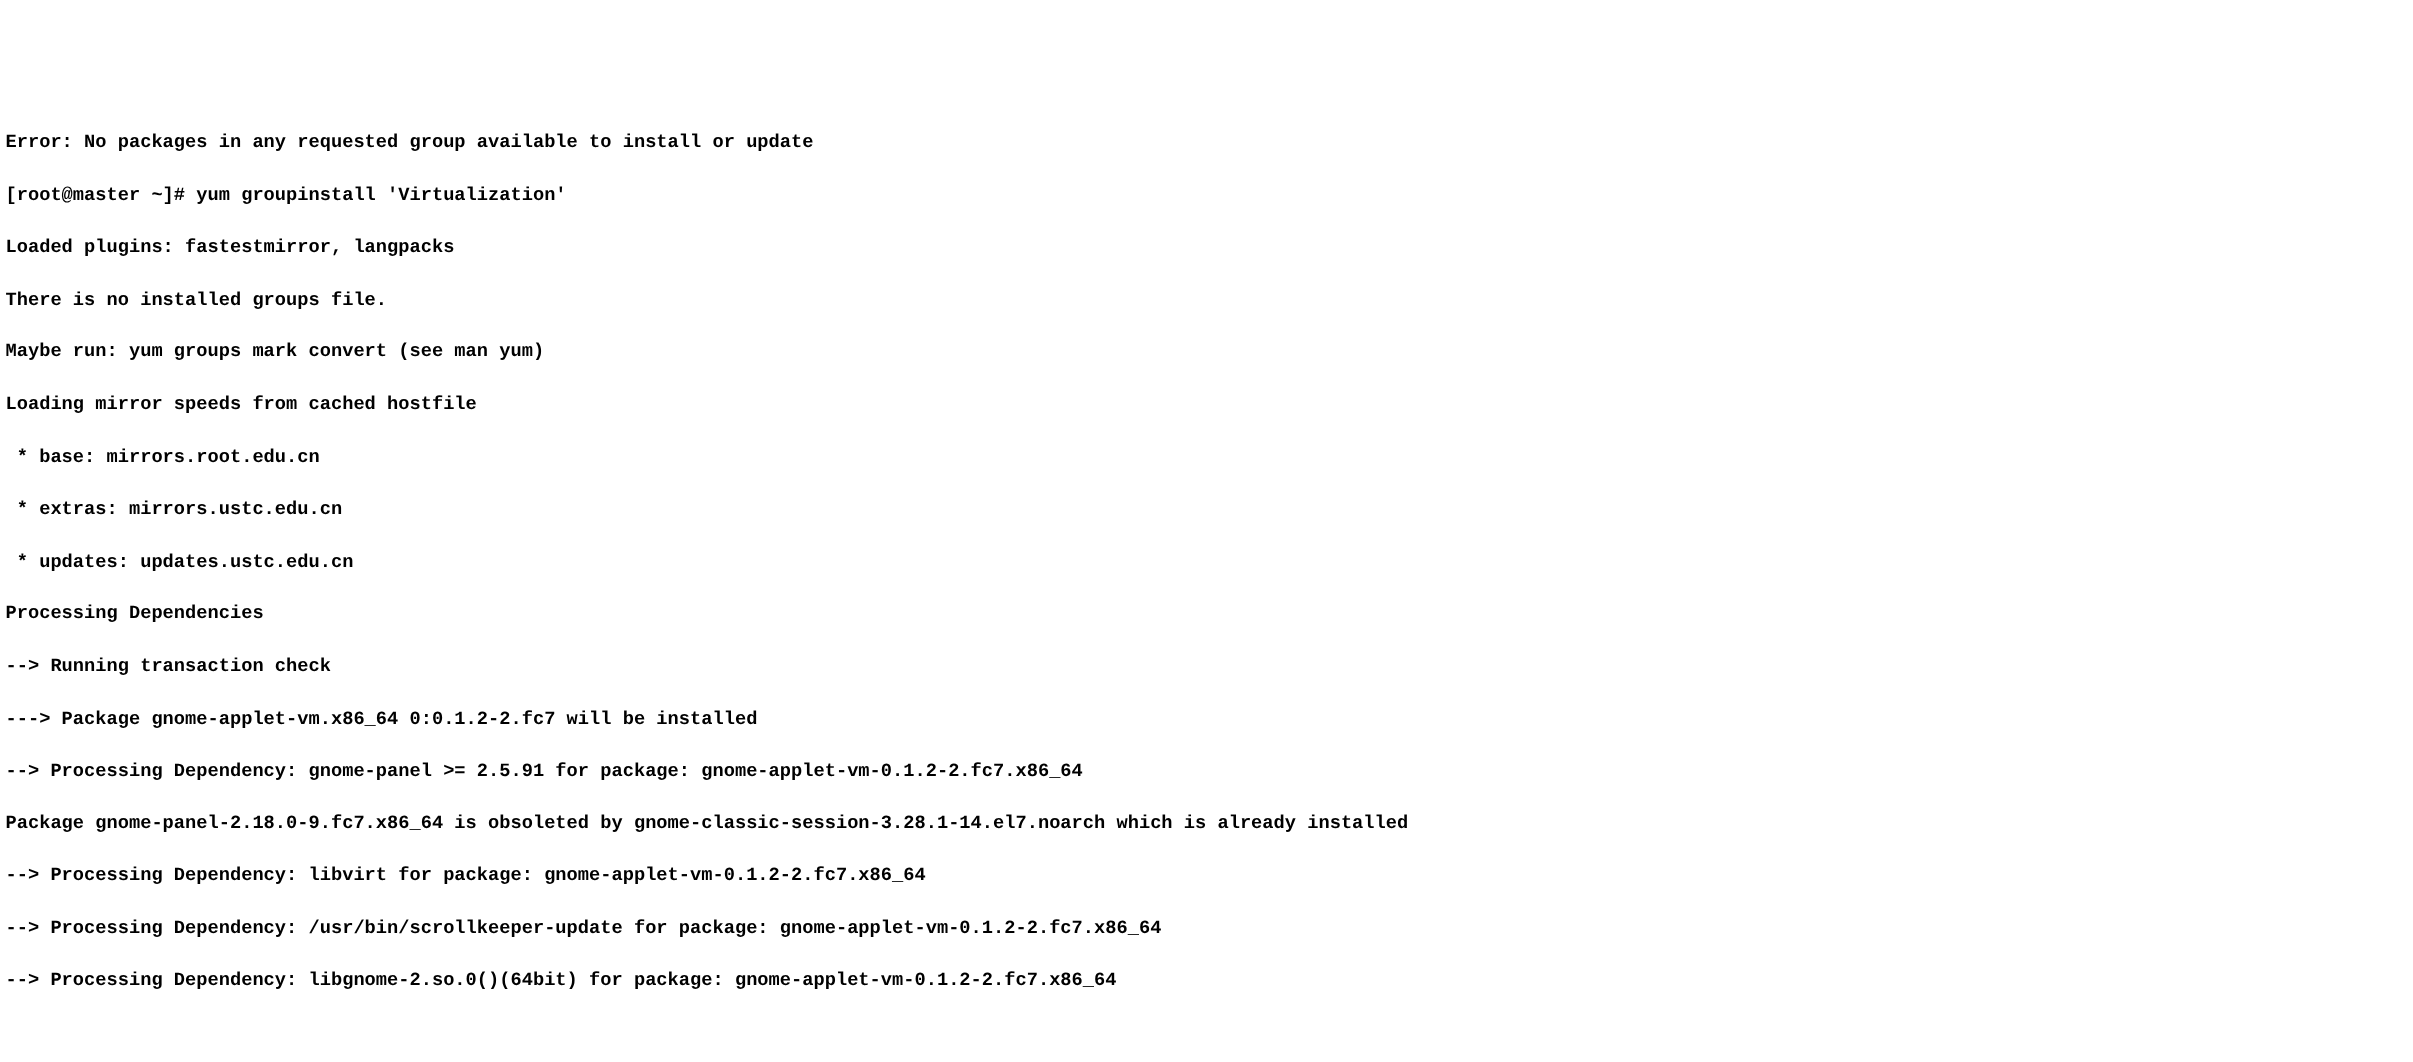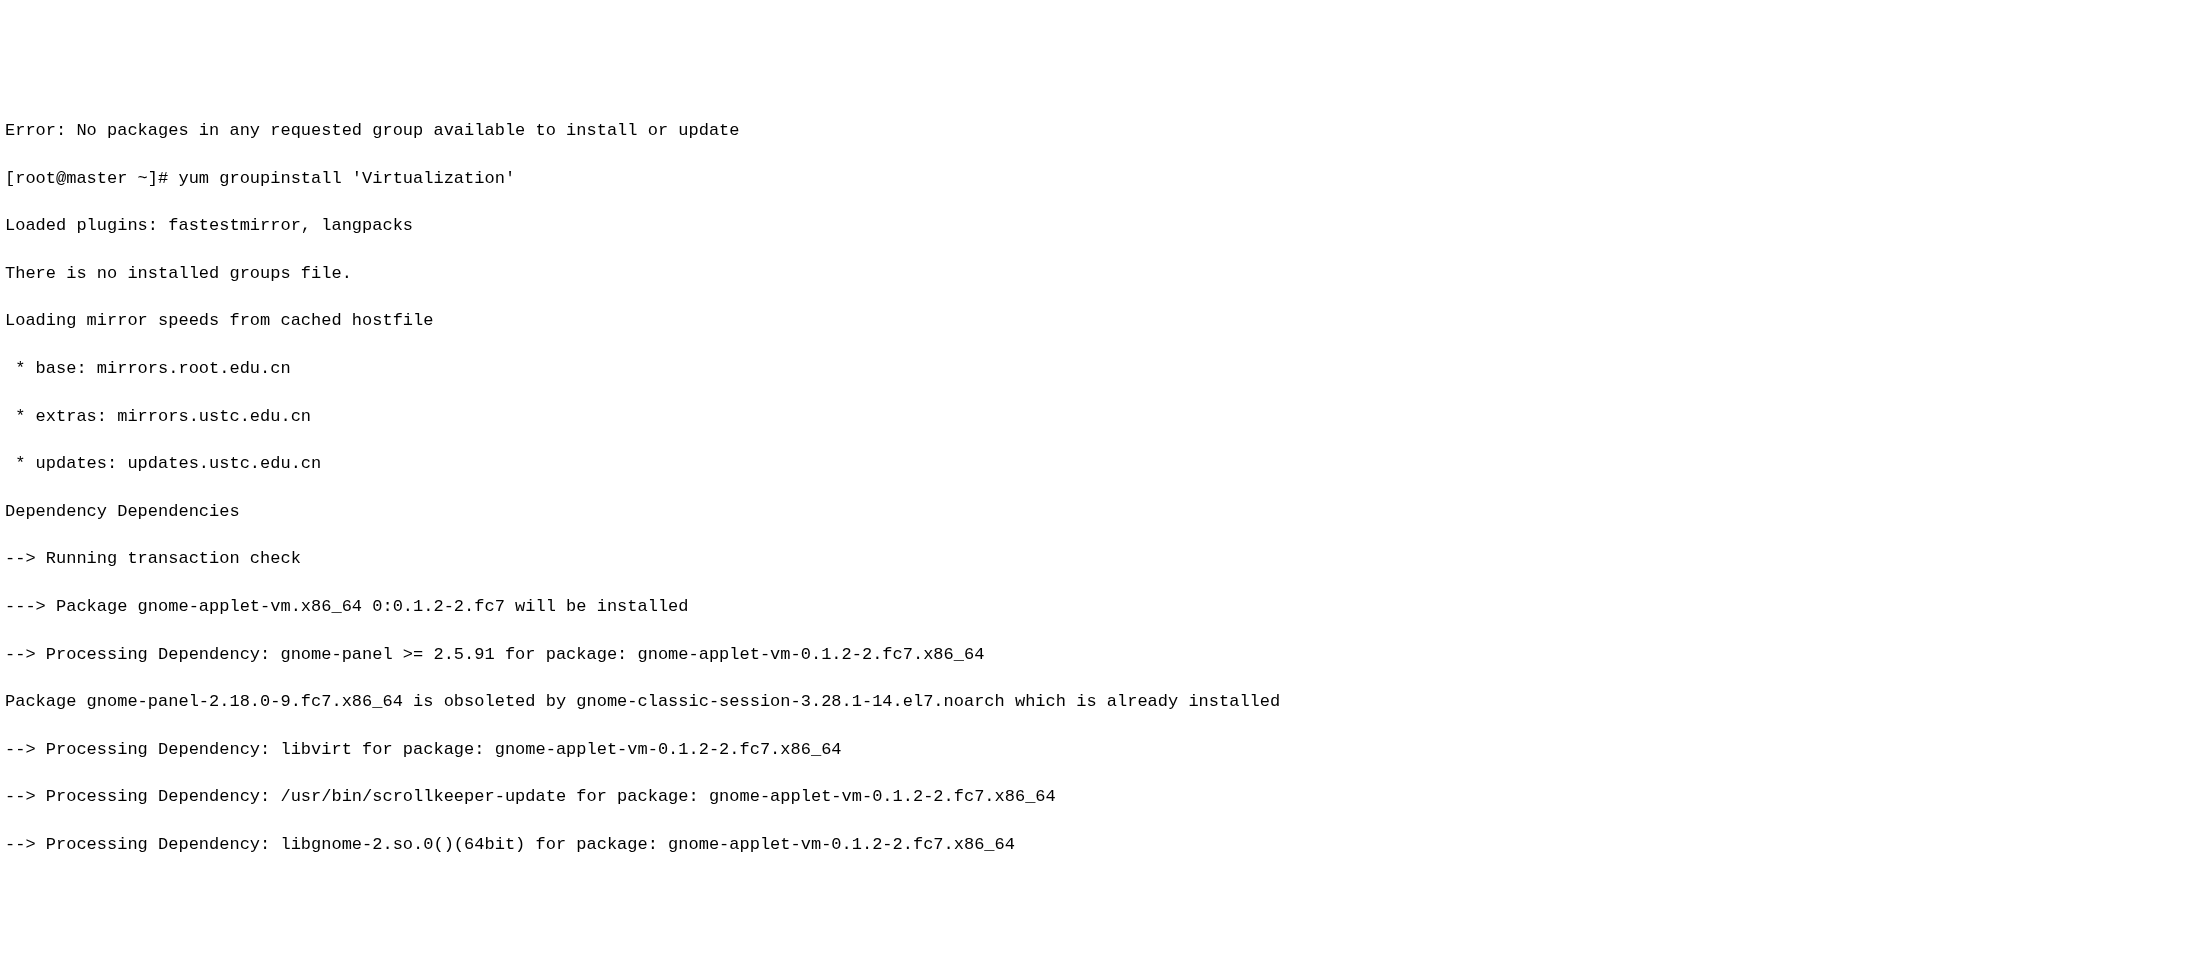--- a/index.html
+++ b/index.html
@@ -15,37 +15,39 @@
       color: #000000;
       padding: 0 5px;
       white-space: pre;
       overflow-x: auto;
     }
     .terminal {
       display: block;
     }
     .line {
       display: block;
+      font-weight: bold;
     }
   </style>
 </head>
 <body>
 
 
 
 <div class="terminal">
 <span class="line">Error: No packages in any requested group available to install or update</span>
 <span class="line">[root@master ~]# yum groupinstall 'Virtualization'</span>
 <span class="line">Loaded plugins: fastestmirror, langpacks</span>
 <span class="line">There is no installed groups file.</span>
+<span class="line">Maybe run: yum groups mark convert (see man yum)</span>
 <span class="line">Loading mirror speeds from cached hostfile</span>
 <span class="line"> * base: mirrors.root.edu.cn</span>
 <span class="line"> * extras: mirrors.ustc.edu.cn</span>
 <span class="line"> * updates: updates.ustc.edu.cn</span>
-<span class="line">Dependency Dependencies</span>
+<span class="line">Processing Dependencies</span>
 <span class="line">--&gt; Running transaction check</span>
 <span class="line">---&gt; Package gnome-applet-vm.x86_64 0:0.1.2-2.fc7 will be installed</span>
 <span class="line">--&gt; Processing Dependency: gnome-panel &gt;= 2.5.91 for package: gnome-applet-vm-0.1.2-2.fc7.x86_64</span>
 <span class="line">Package gnome-panel-2.18.0-9.fc7.x86_64 is obsoleted by gnome-classic-session-3.28.1-14.el7.noarch which is already installed</span>
 <span class="line">--&gt; Processing Dependency: libvirt for package: gnome-applet-vm-0.1.2-2.fc7.x86_64</span>
 <span class="line">--&gt; Processing Dependency: /usr/bin/scrollkeeper-update for package: gnome-applet-vm-0.1.2-2.fc7.x86_64</span>
 <span class="line">--&gt; Processing Dependency: libgnome-2.so.0()(64bit) for package: gnome-applet-vm-0.1.2-2.fc7.x86_64</span>
 
 
 

